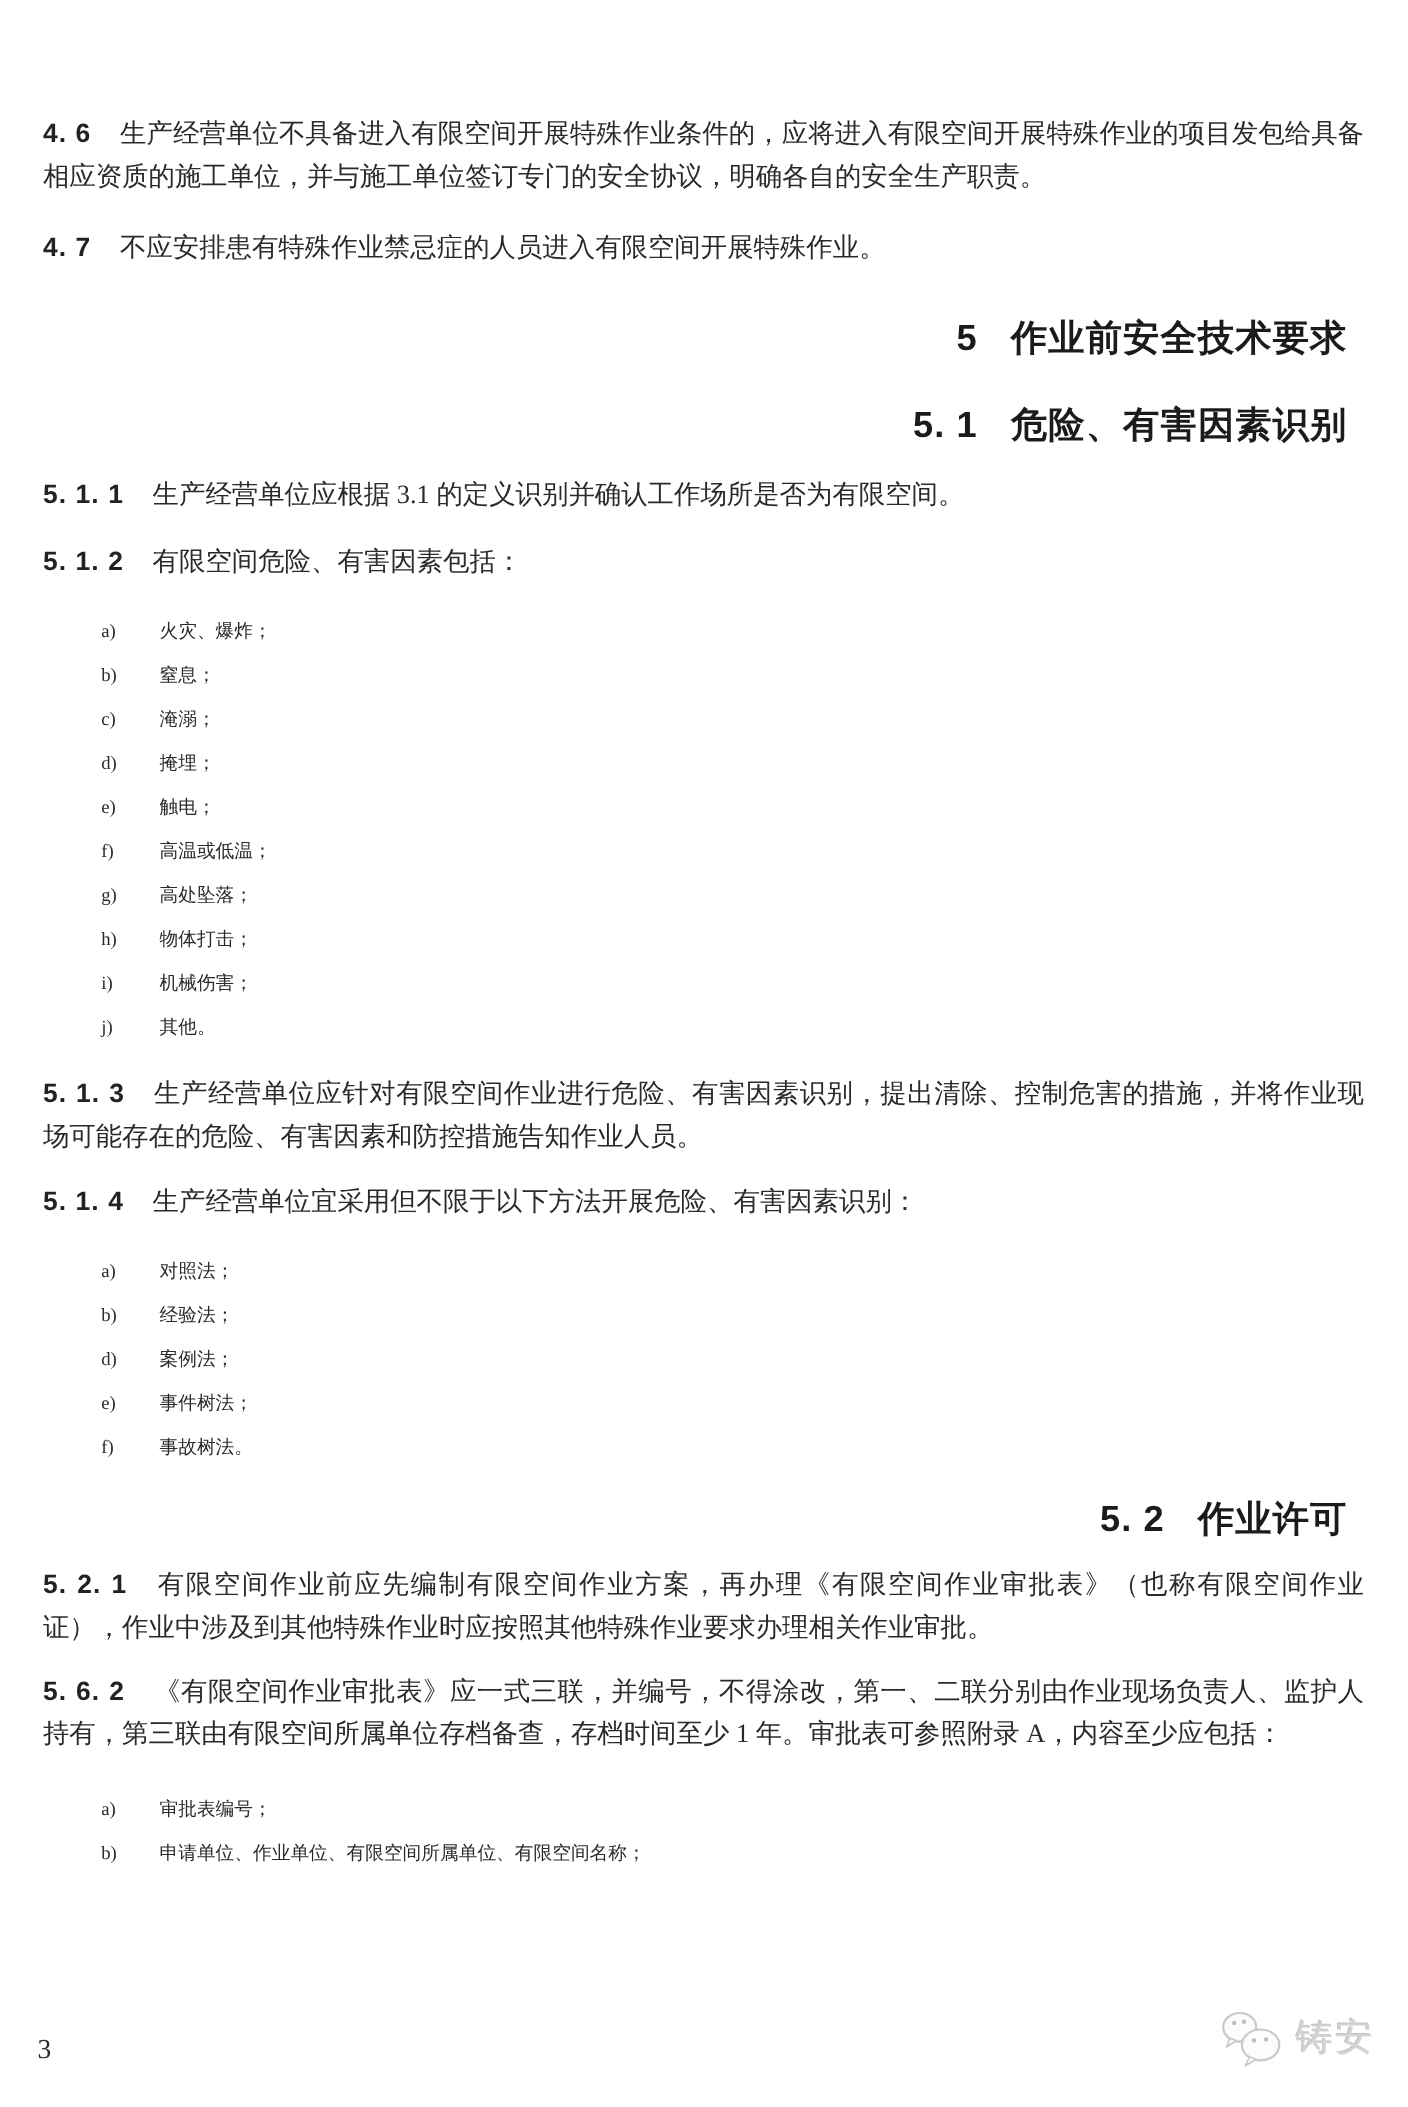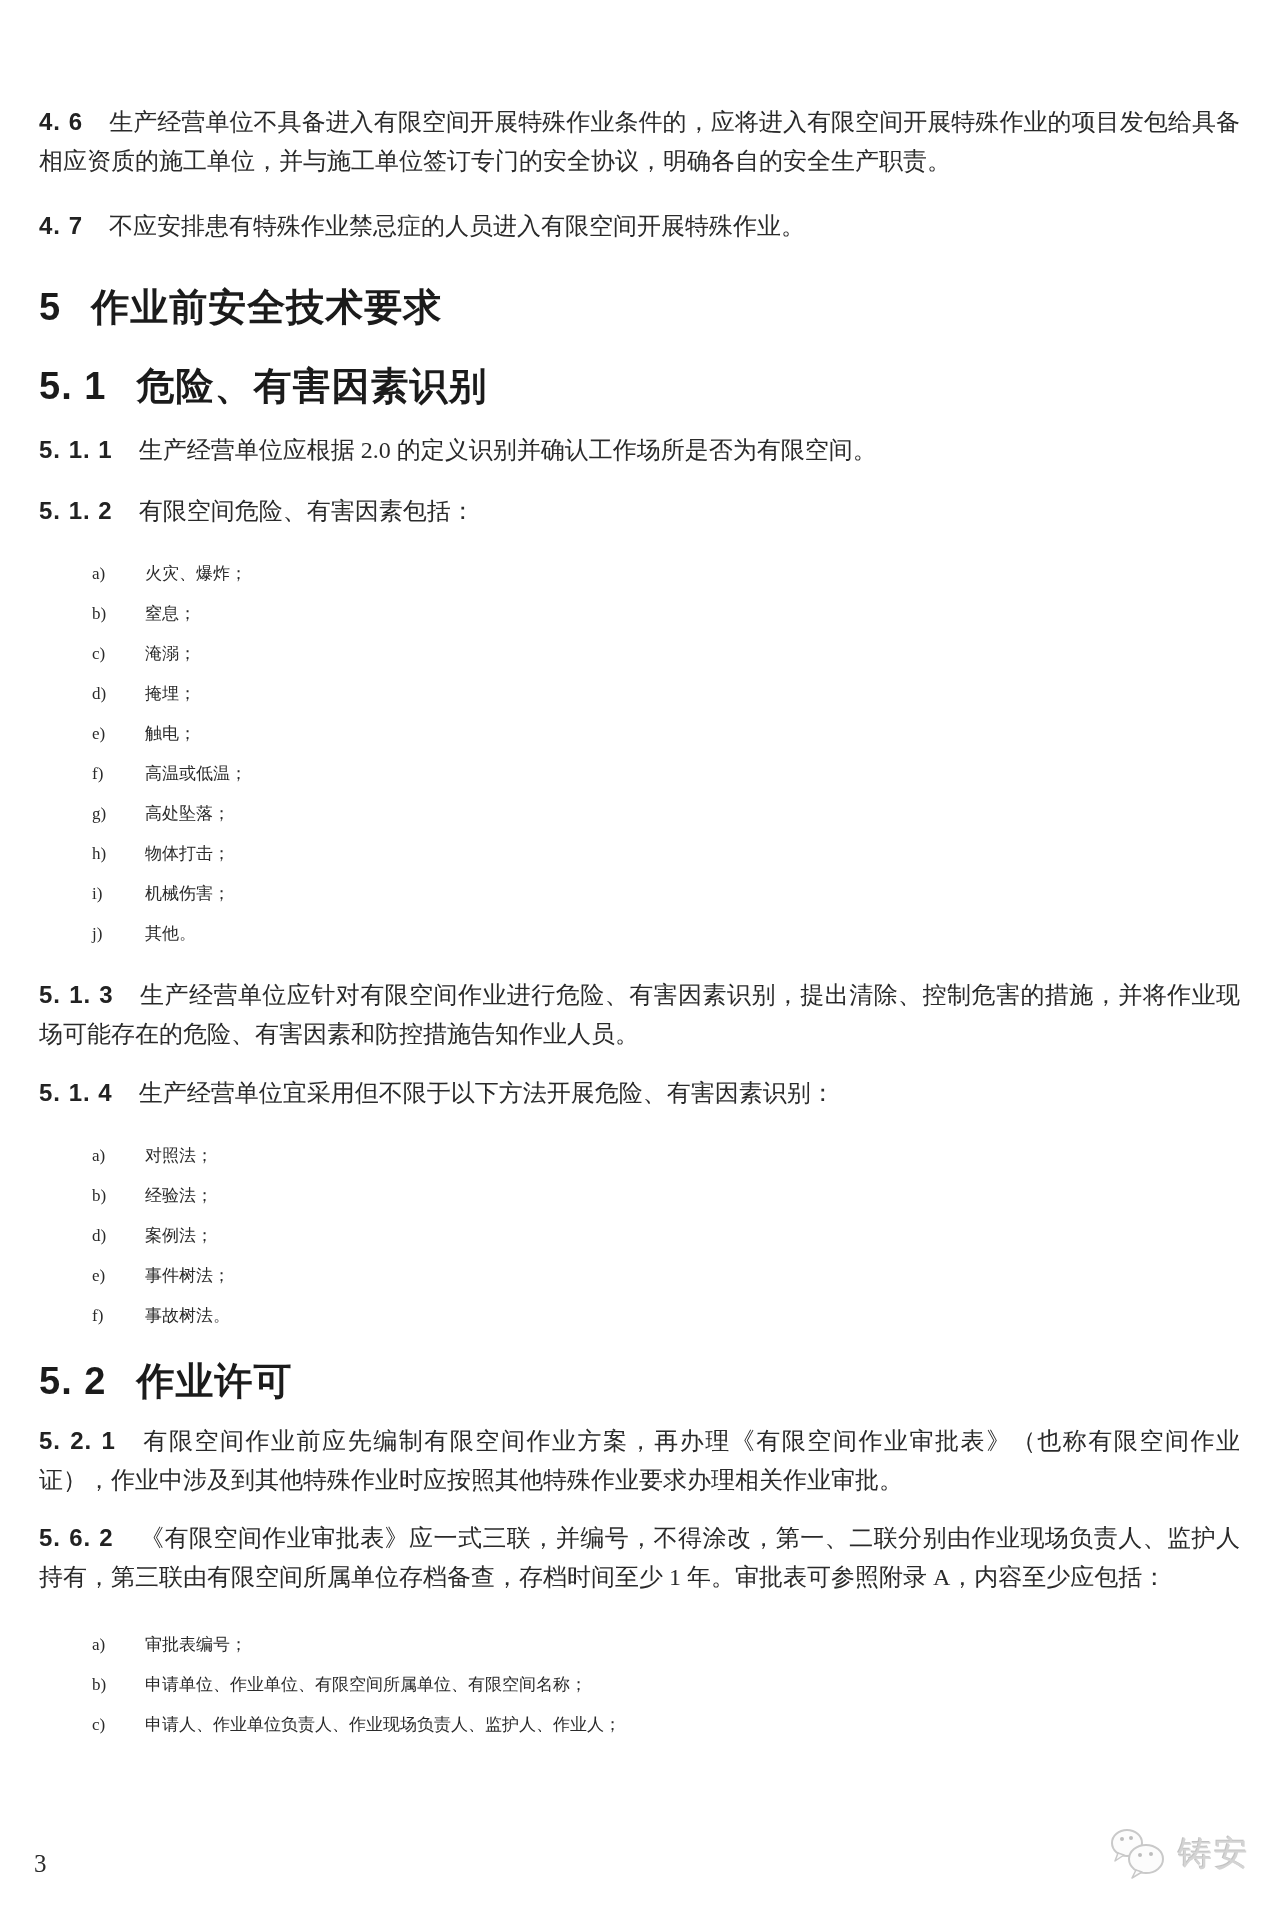--- a/index.html
+++ b/index.html
@@ -8,21 +8,21 @@
     font-family:"Liberation Serif","DejaVu Serif",serif;color:#2a2a2a;
   }
   .doc{position:absolute;left:39px;top:0;width:1201px;}
   .para{font-size:24px;line-height:39px;text-align:justify;text-justify:inter-ideograph;margin:0;}
   .para .num{
     font-family:"Liberation Sans","DejaVu Sans",sans-serif;font-weight:bold;
     letter-spacing:1px;margin-right:26px;color:#222;
   }
   .heading{
     font-family:"Liberation Sans","DejaVu Sans",sans-serif;font-weight:bold;
-    font-size:38px;line-height:40px;margin:0;color:#1b1b1b;letter-spacing:1px;
+    font-size:33px;line-height:40px;margin:15px;color:#1b1b1b;letter-spacing:1px;text-align:right;
   }
   .heading .num{margin-right:30px;}
   .clist{list-style:none;margin:0;padding:0 0 0 53px;font-size:17px;}
   .clist li{line-height:40px;height:40px;white-space:nowrap;}
   .clist .lbl{display:inline-block;width:53px;}
   .page-number{
     position:absolute;left:34px;top:1849px;font-size:25px;line-height:30px;color:#2a2a2a;
   }
   .watermark{
     position:absolute;left:1108px;top:1826px;display:flex;align-items:center;
@@ -50,21 +50,21 @@
 
   <h2 class="heading" style="margin-top:41px">
     <span class="num">5</span><span>作业前安全技术要求</span>
   </h2>
 
   <h3 class="heading" style="margin-top:39px">
     <span class="num">5. 1</span><span>危险、有害因素识别</span>
   </h3>
 
   <p class="para" style="margin-top:24px">
-    <span class="num">5. 1. 1</span><span>生产经营单位应根据 2.0 的定义识别并确认工作场所是否为有限空间。</span>
+    <span class="num">5. 1. 1</span><span>生产经营单位应根据 3.1 的定义识别并确认工作场所是否为有限空间。</span>
   </p>
 
   <p class="para" style="margin-top:21px">
     <span class="num">5. 1. 2</span><span>有限空间危险、有害因素包括：</span>
   </p>
 
   <ul class="clist" style="margin-top:23px">
     <li><span class="lbl">a)</span><span>火灾、爆炸；</span></li>
     <li><span class="lbl">b)</span><span>窒息；</span></li>
     <li><span class="lbl">c)</span><span>淹溺；</span></li>
@@ -101,21 +101,20 @@
     <span class="num">5. 2. 1</span><span>有限空间作业前应先编制有限空间作业方案，再办理《有限空间作业审批表》（也称有限空间作业证），作业中涉及到其他特殊作业时应按照其他特殊作业要求办理相关作业审批。</span>
   </p>
 
   <p class="para" style="margin-top:18px">
     <span class="num">5. 6. 2</span><span>《有限空间作业审批表》应一式三联，并编号，不得涂改，第一、二联分别由作业现场负责人、监护人持有，第三联由有限空间所属单位存档备查，存档时间至少 1 年。审批表可参照附录 A，内容至少应包括：</span>
   </p>
 
   <ul class="clist" style="margin-top:28px">
     <li><span class="lbl">a)</span><span>审批表编号；</span></li>
     <li><span class="lbl">b)</span><span>申请单位、作业单位、有限空间所属单位、有限空间名称；</span></li>
-    <li><span class="lbl">c)</span><span>申请人、作业单位负责人、作业现场负责人、监护人、作业人；</span></li>
   </ul>
 
 </div>
 
 <div class="page-number">3</div>
 
 <div class="watermark">
   <svg class="wm-icon" width="62" height="56" viewBox="0 0 62 56">
     <ellipse cx="19" cy="17" rx="15" ry="13" fill="#fcfcfc" stroke="#c9c9c9" stroke-width="2"></ellipse>
     <path d="M10 27 L7 35 L16 29 Z" fill="#fcfcfc" stroke="#c9c9c9" stroke-width="1.5" stroke-linejoin="round"></path>

